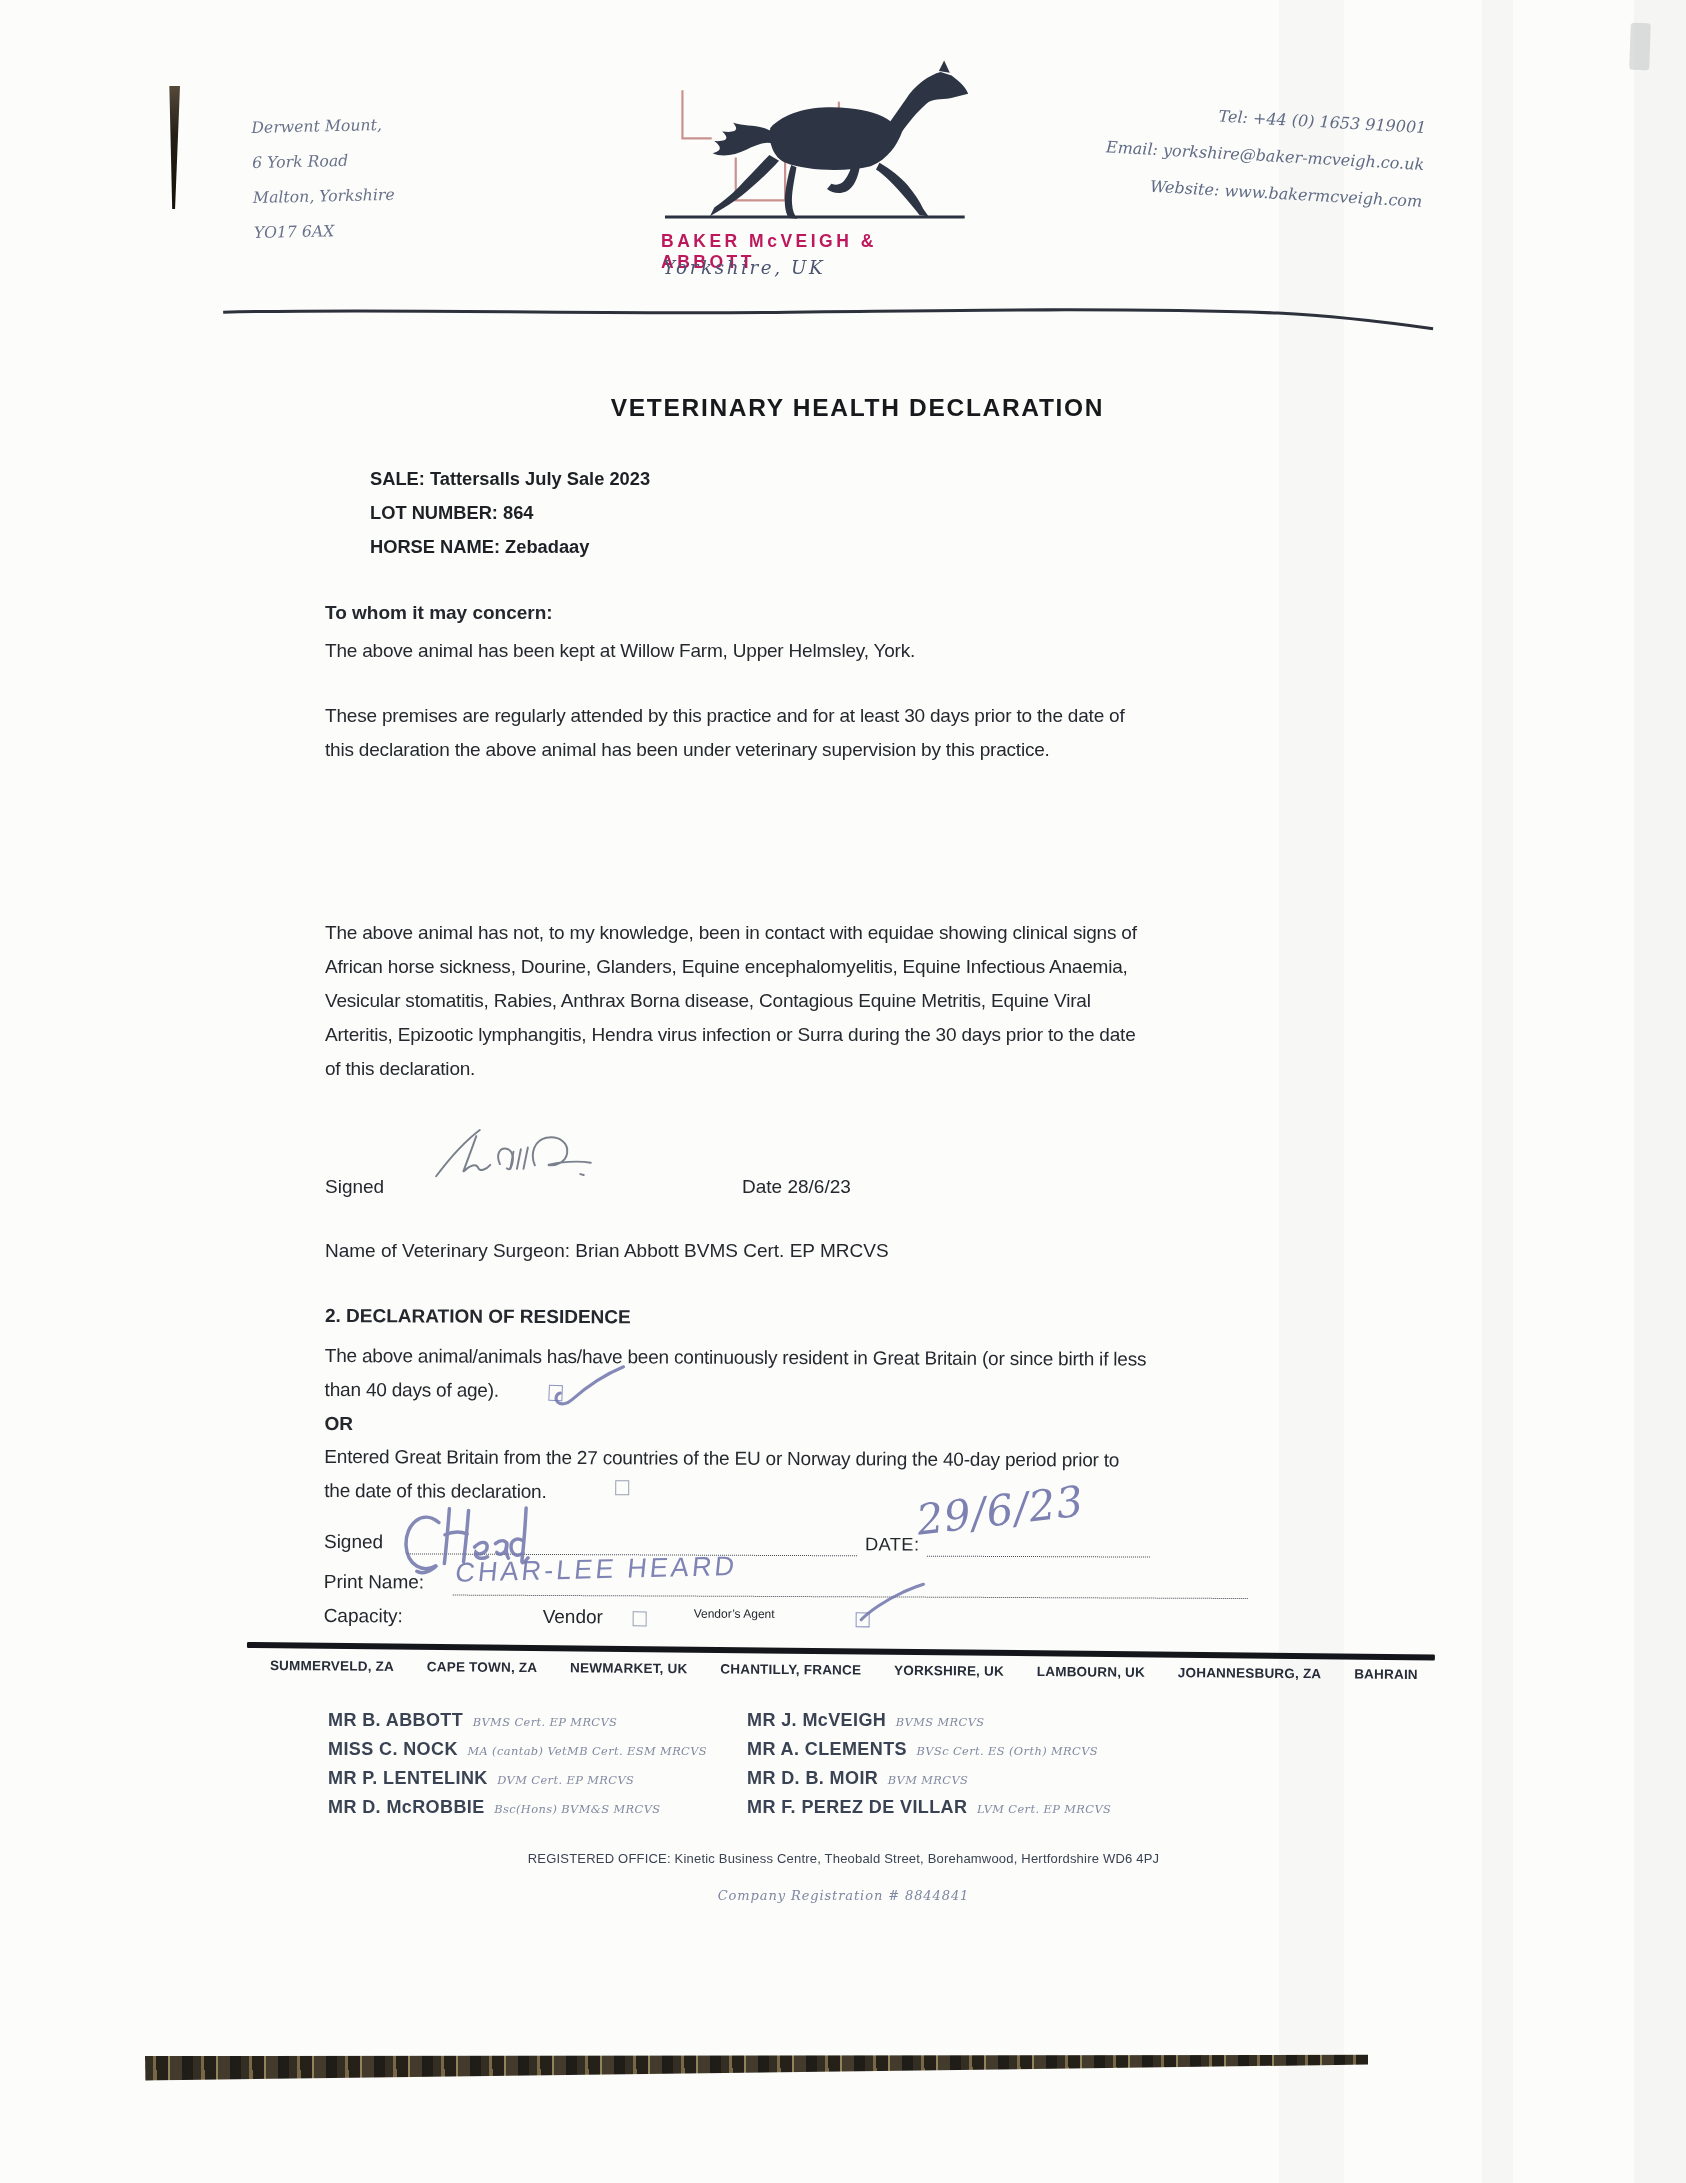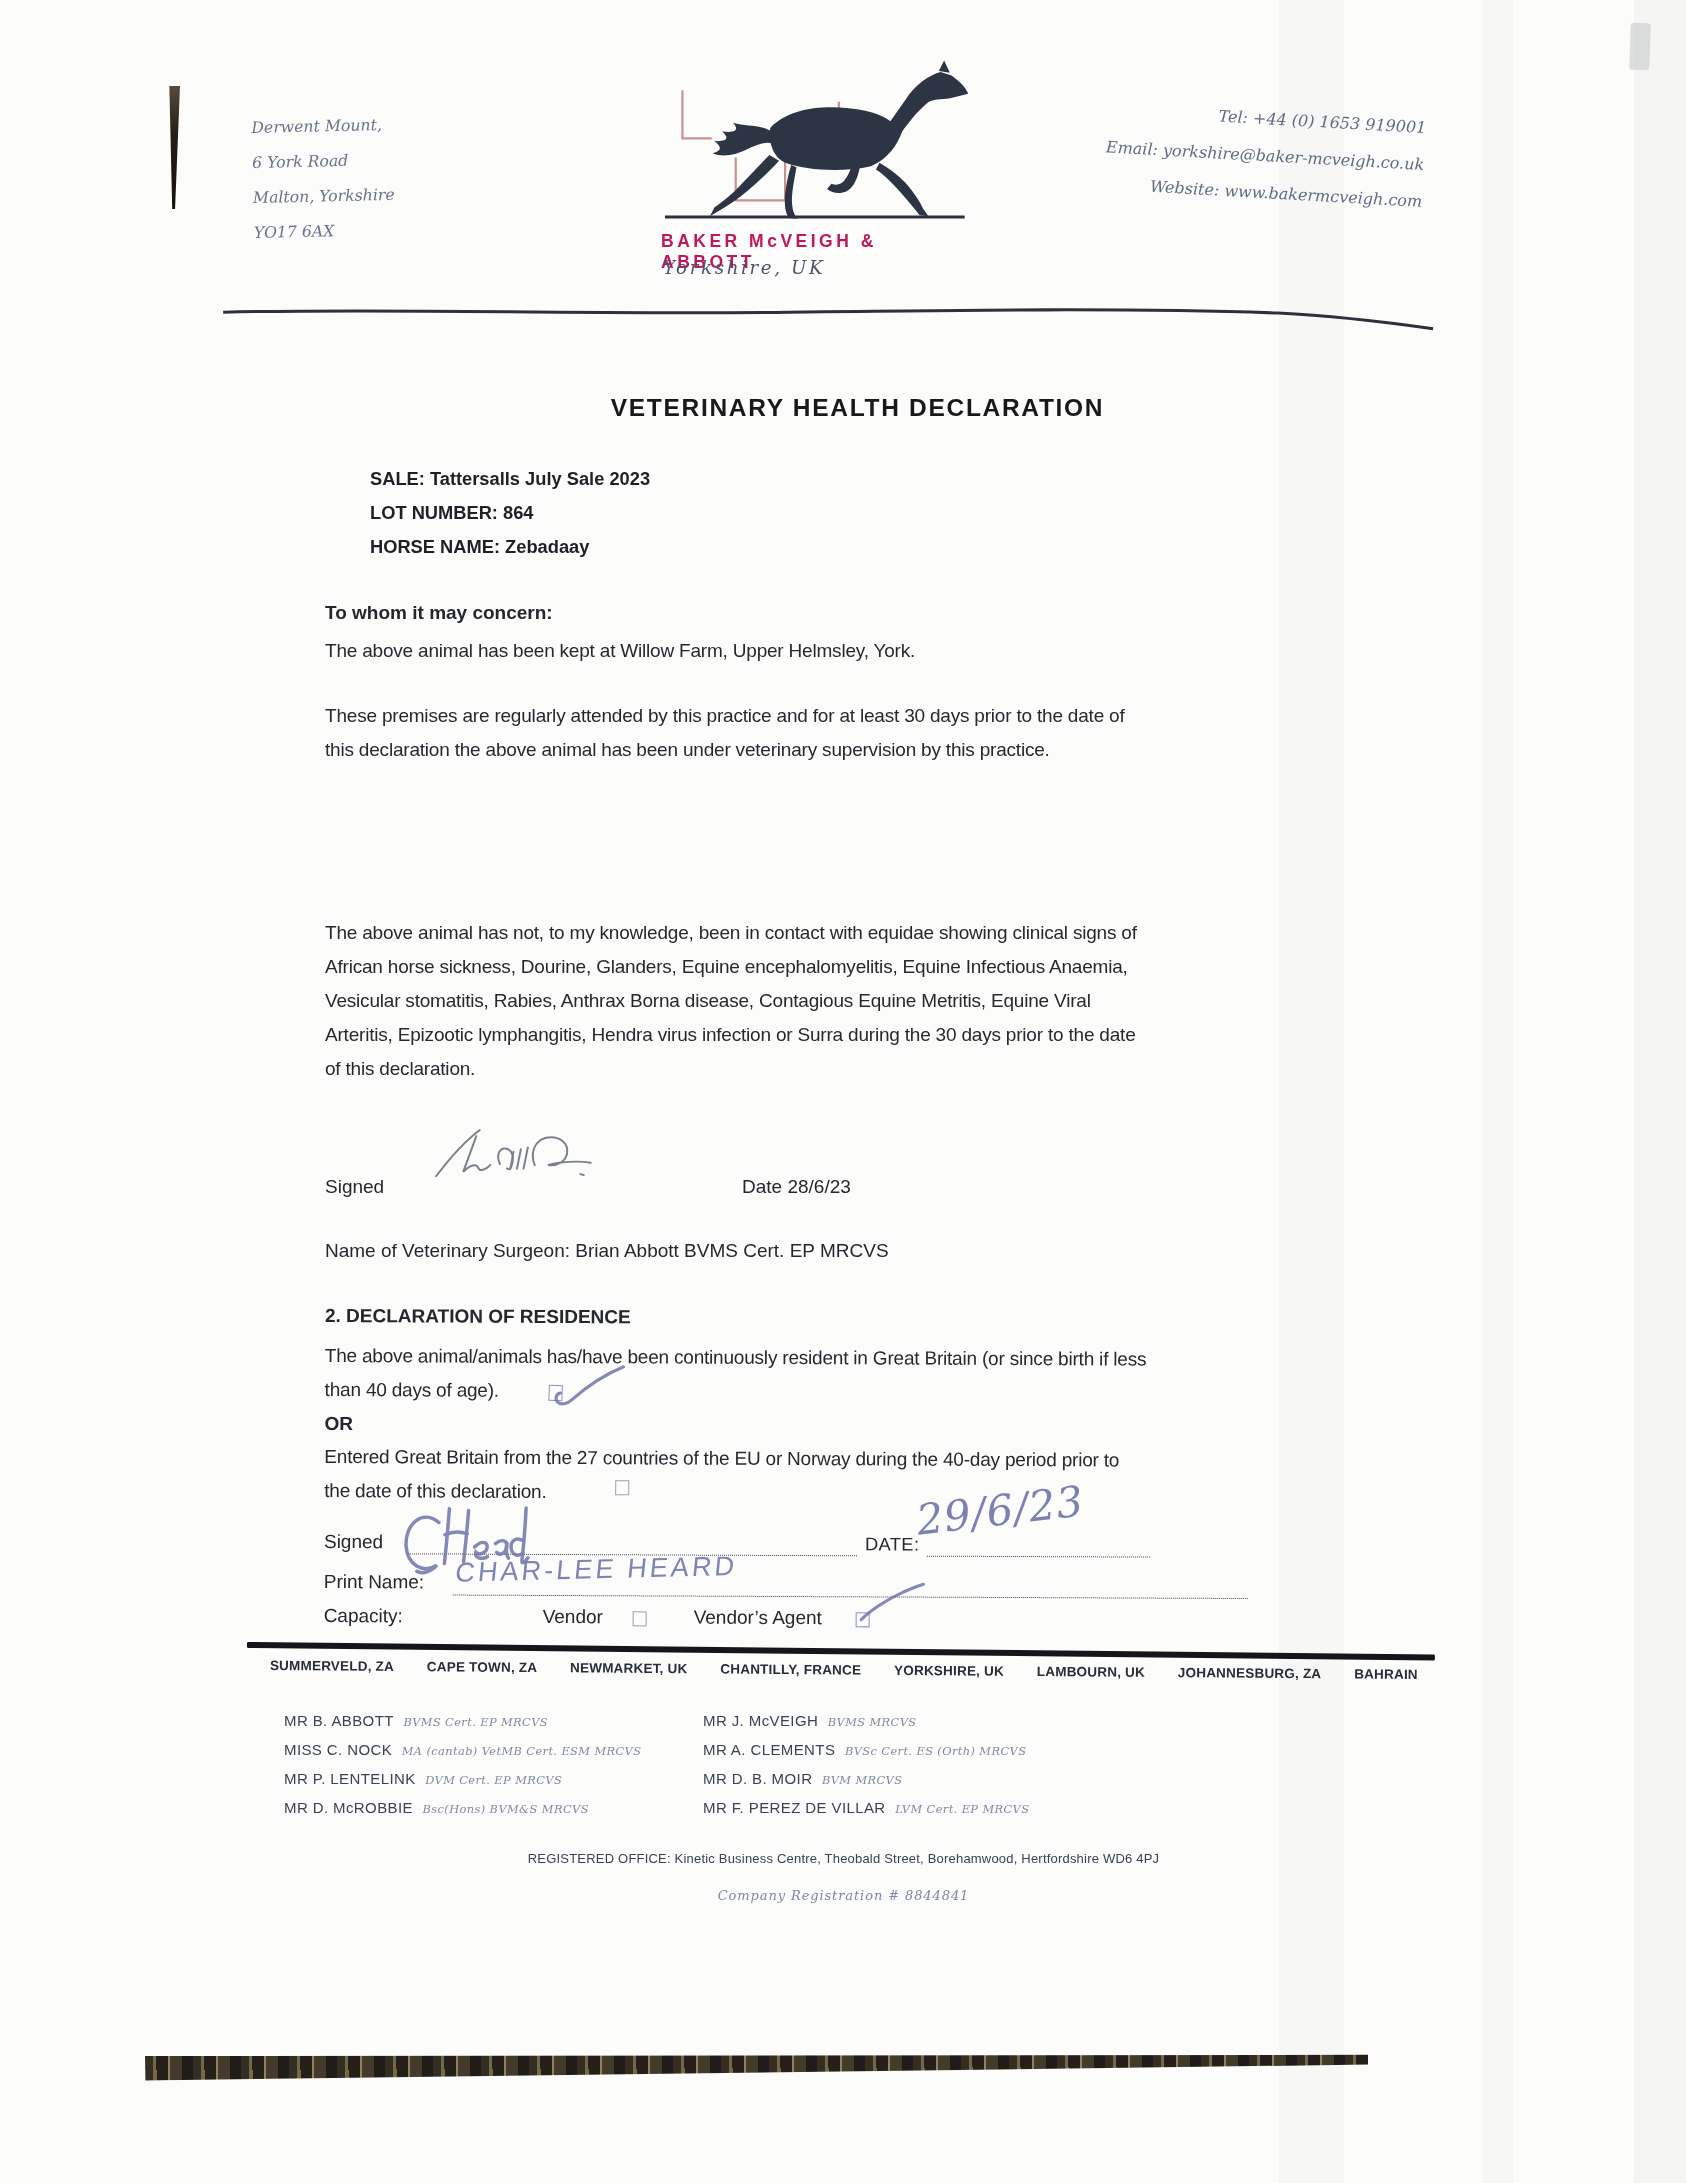--- a/index.html
+++ b/index.html
@@ -64,32 +64,32 @@
   .dot2{left:928px;top:1553px;width:223px;}
   .dot3{left:454px;top:1594px;width:795px;}
   .sig2{left:397px;top:1495px;}
   .datehand{left:917px;top:1483px;font:italic 42px "DejaVu Serif",serif;color:#6f74ab;
             transform:rotate(-7deg);letter-spacing:0.9px;opacity:.9;}
   .printlabel{left:325px;top:1571px;font-size:19px;}
   .printhand{left:458px;top:1557px;font-size:27px;color:#6f74ab;letter-spacing:3.1px;opacity:.88;
              transform:rotate(-1.6deg) skewX(-7deg);transform-origin:left top;}
   .caplabel{left:325px;top:1605px;font-size:19px;}
   .vendorlabel{left:544px;top:1605px;font-size:19px;}
-  .agentlabel{left:695px;top:1605px;font-size:19px;}
+  .agentlabel{left:695px;top:1605px;font-size:12px;}
 
   
   .thickrule{left:247px;top:1642px;width:1188px;height:6.1px;background:#14161b;border-radius:1.3px;
              transform:rotate(0.6deg);transform-origin:left top;}
   .locs{left:270px;top:1658px;width:1148px;display:flex;justify-content:space-between;
         font-weight:bold;font-size:13.5px;color:#262c38;letter-spacing:0.2px;
         transform:rotate(0.45deg);transform-origin:left top;}
   .staffL{left:284px;top:1708px;}
   .staffR{left:703px;top:1708px;}
   .srow{height:29px;line-height:25px;white-space:nowrap;}
-  .sname{font-weight:normal;font-size:15px;color:#3a4353;letter-spacing:0.4px;}
+  .sname{font-weight:bold;font-size:18px;color:#3a4353;letter-spacing:0.4px;margin-left:44px;}
   .squal{font:italic 11.4px "DejaVu Serif",serif;color:#8089a0;margin-left:9.6px;letter-spacing:0.4px;}
   .regoffice{left:0;top:1851px;width:1687px;text-align:center;font-size:13px;color:#3a4353;letter-spacing:0.2px;}
   .compreg{left:0;top:1877px;width:1687px;text-align:center;font:italic 13px "DejaVu Serif",serif;color:#7d87a2;letter-spacing:0.9px;margin-top:11px;}
 </style>
 </head>
 <body>
 
 <div class="page">
 
   <div class="abs streak1"></div>

